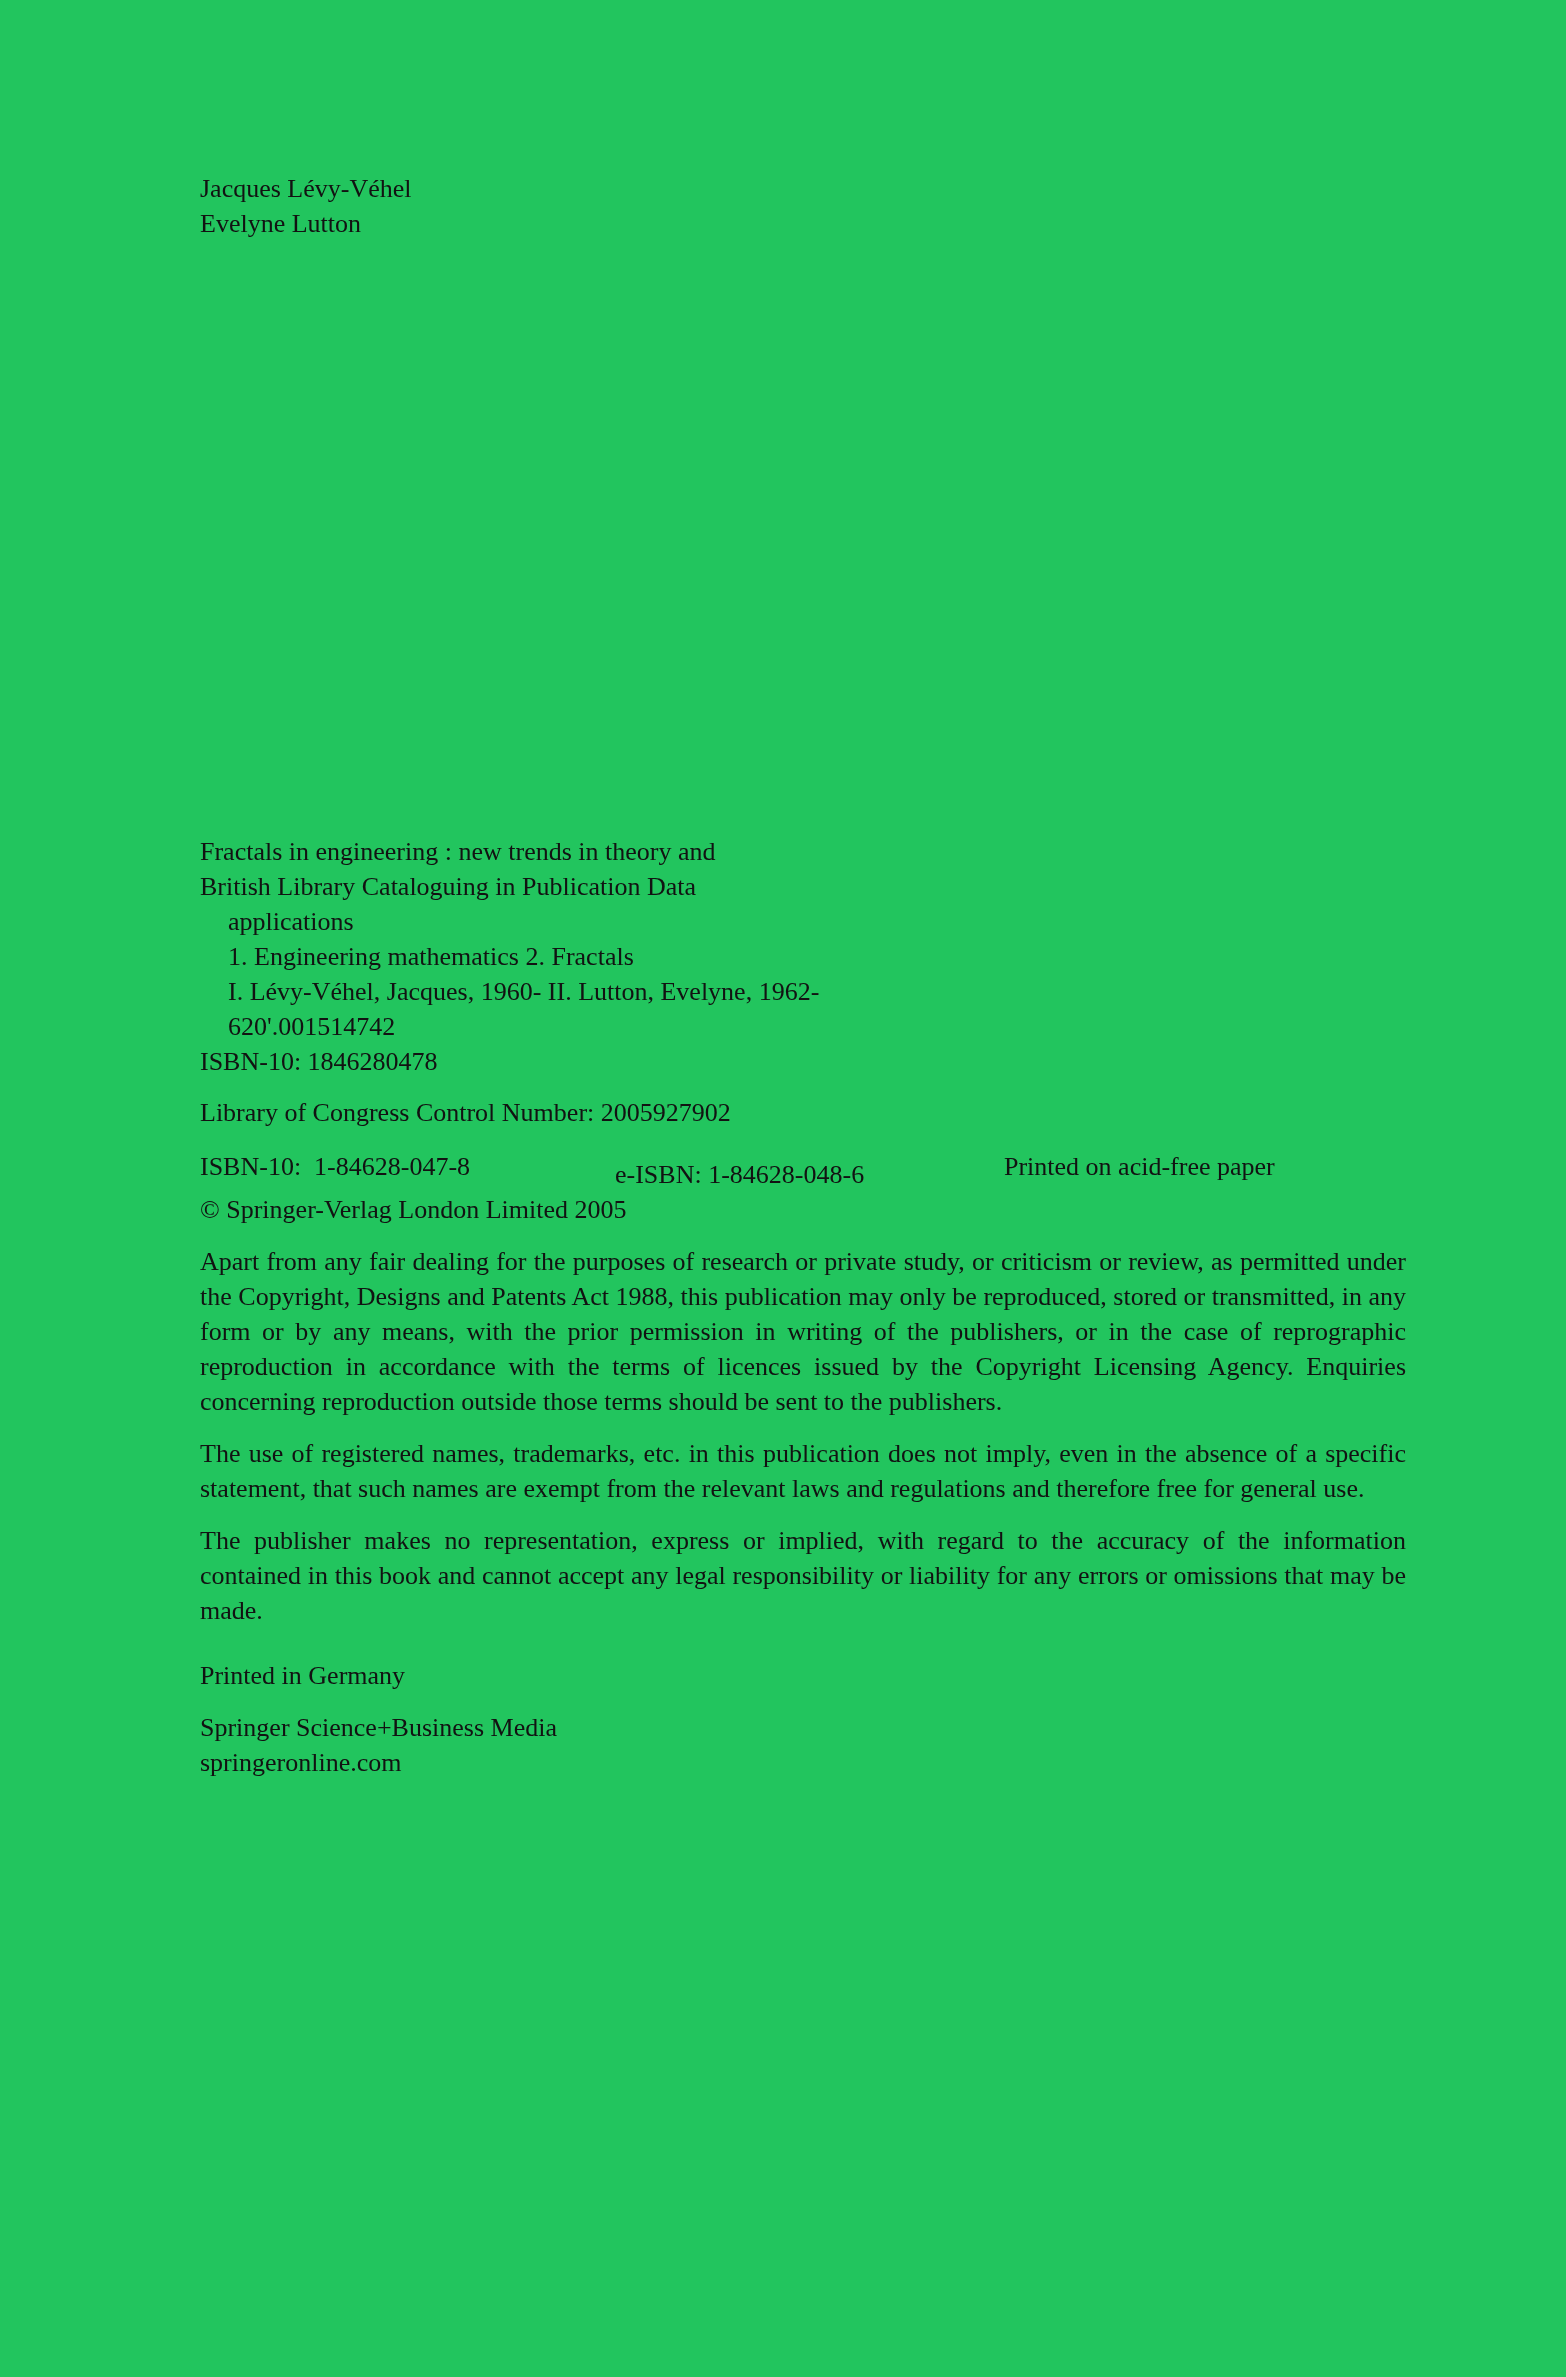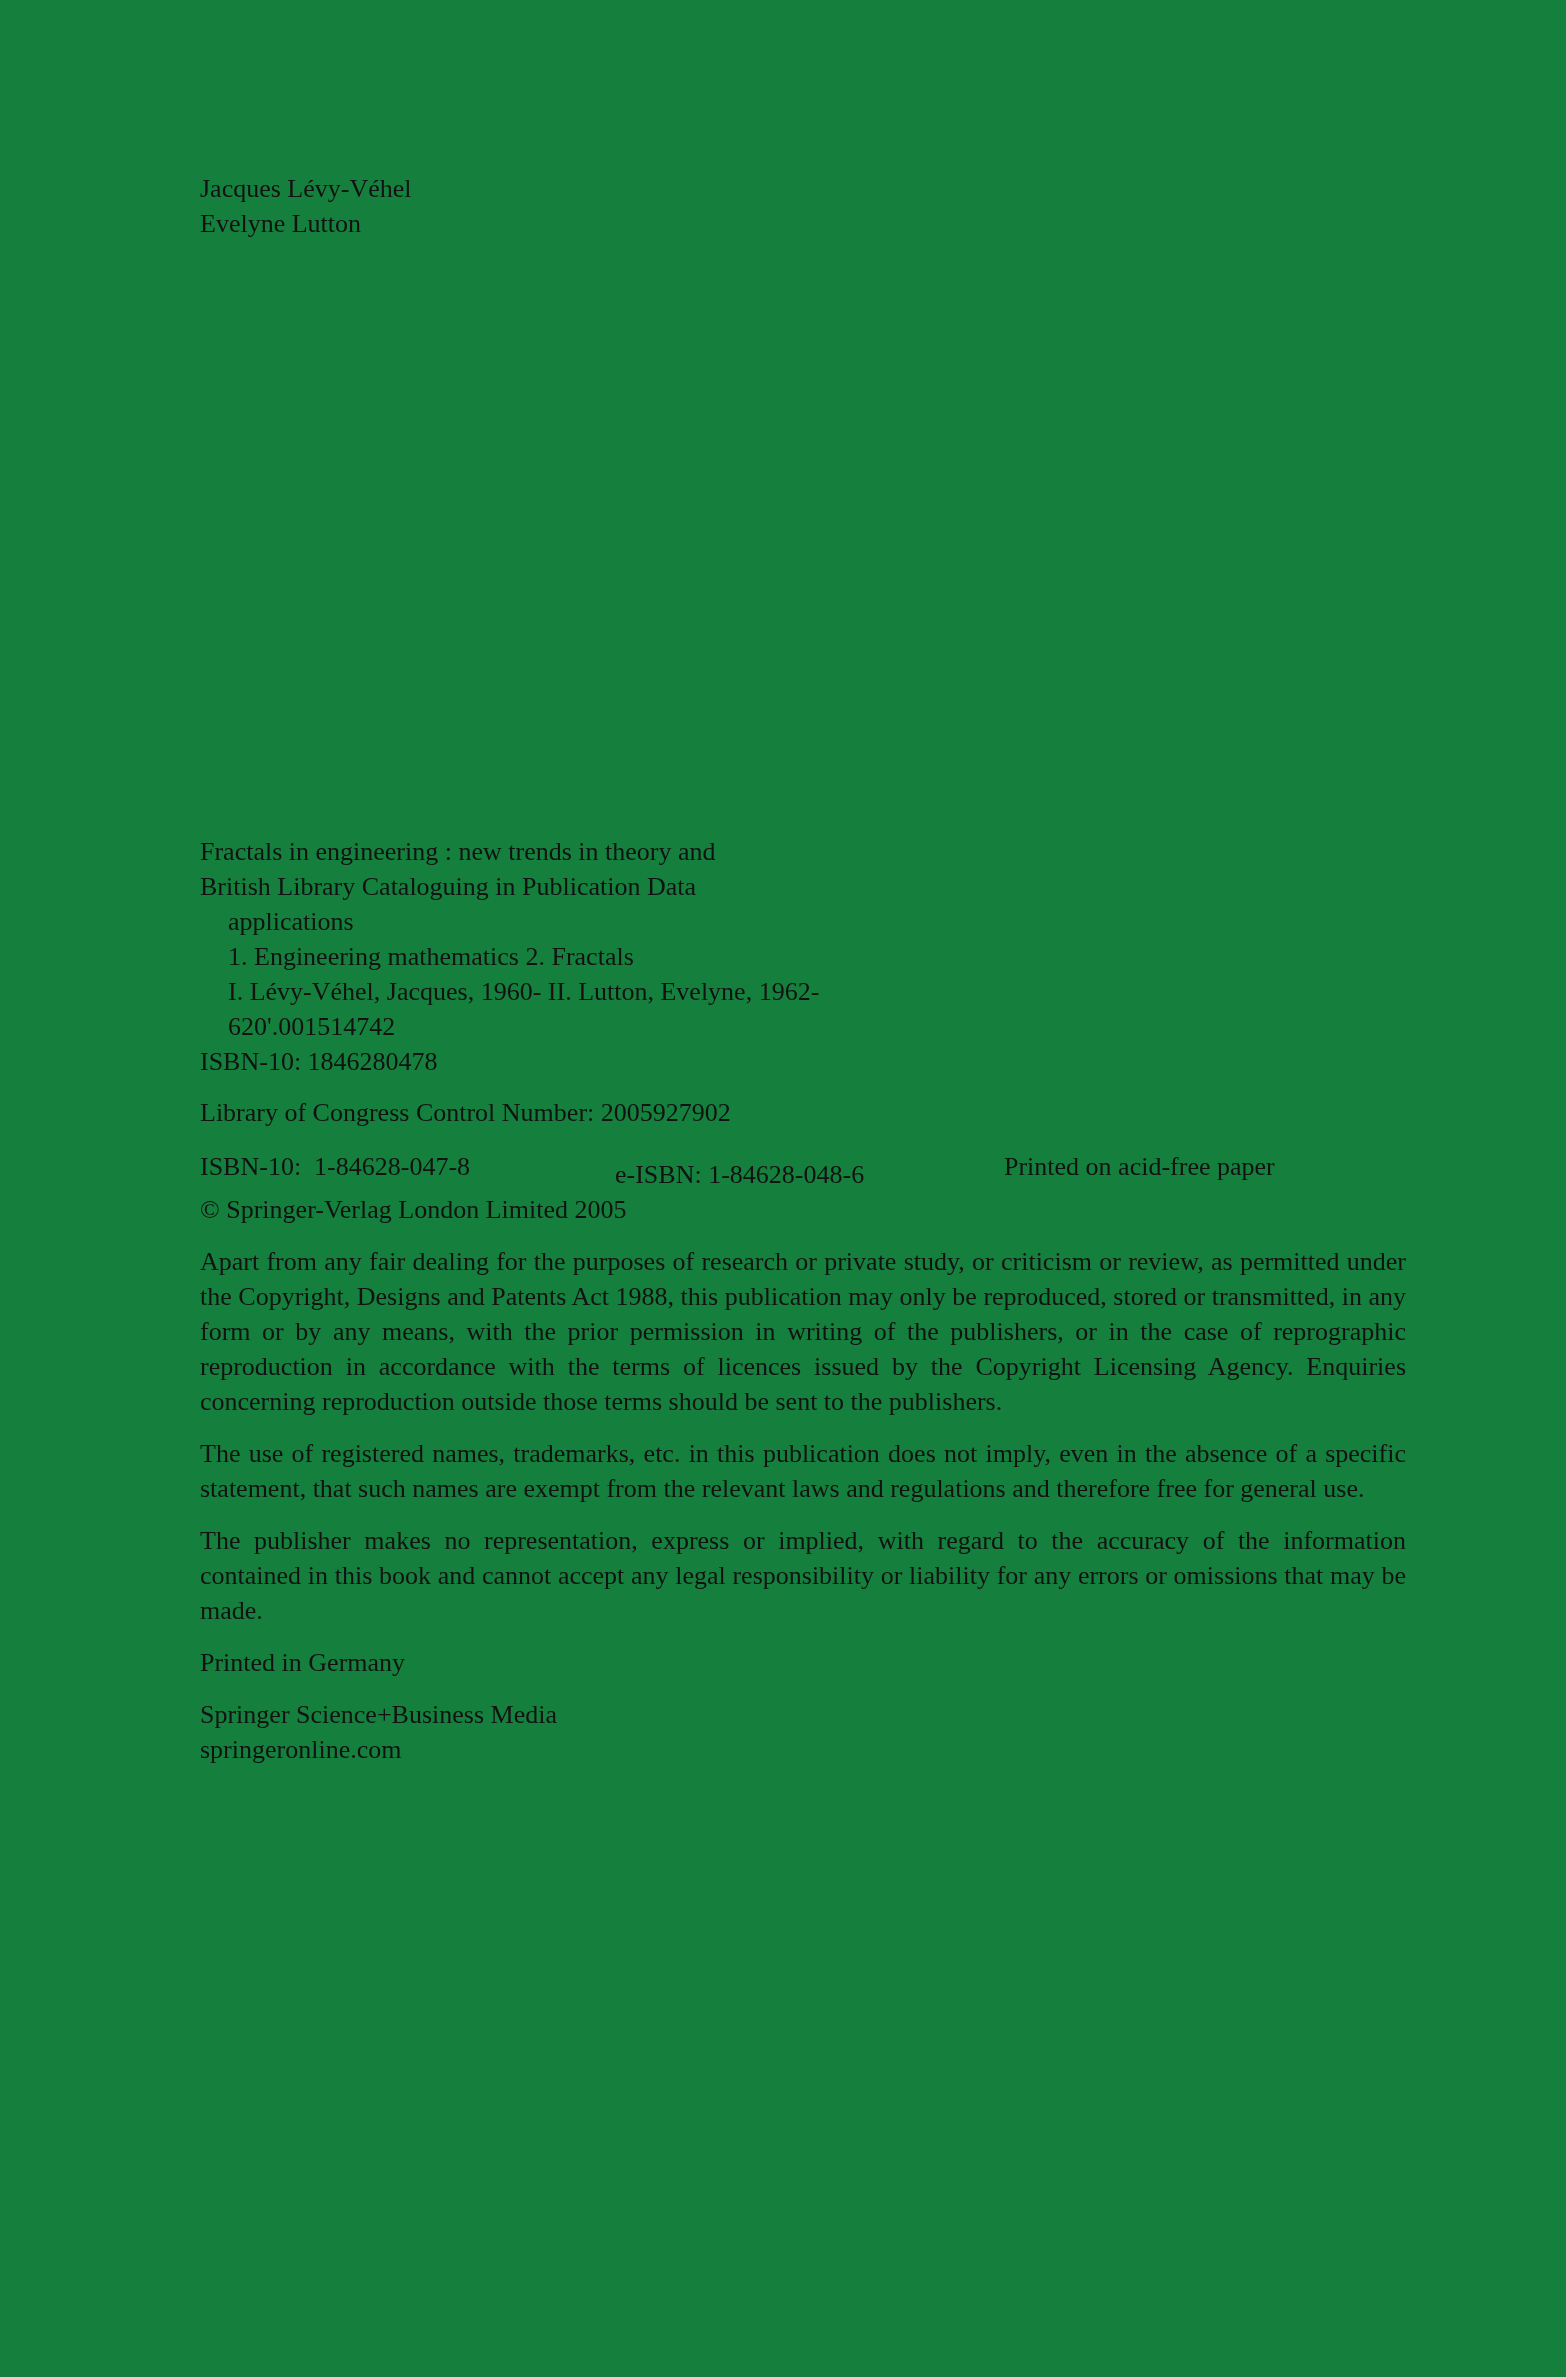--- a/index.html
+++ b/index.html
@@ -4,21 +4,21 @@
 <style>
   html, body {
     margin: 0;
     padding: 0;
     background: #ffffff;
   }
   .page {
     position: relative;
     width: 1567px;
     height: 2377px;
-    background: #15803d;
+    background: #22c55e;
     font-family: "Liberation Serif", "DejaVu Serif", serif;
     color: #121212;
     overflow: hidden;
   }
   .content {
     position: absolute;
     left: 200px;
     top: 171px;
     width: 1206px;
     font-size: 26px;
@@ -41,21 +41,21 @@
     white-space: pre;
   }
   .isbn10 { left: 0; }
   .eisbn { left: 415px; margin-top: 8px; }
   .acidfree { left: 804px; font-family: Liberation Serif, serif; }
   .copyright { margin-top: 10.3px; }
   .para {
     margin-top: 17px;
     text-align: justify;
   }
-  .single { margin-top: 17px; }
+  .single { margin-top: 30px; }
   .printrun {
     letter-spacing: 2.6px;
     white-space: pre;
   }
   .publisher { margin-top: 17px; }
 </style>
 </head>
 <body>
 
 <div class="page">

